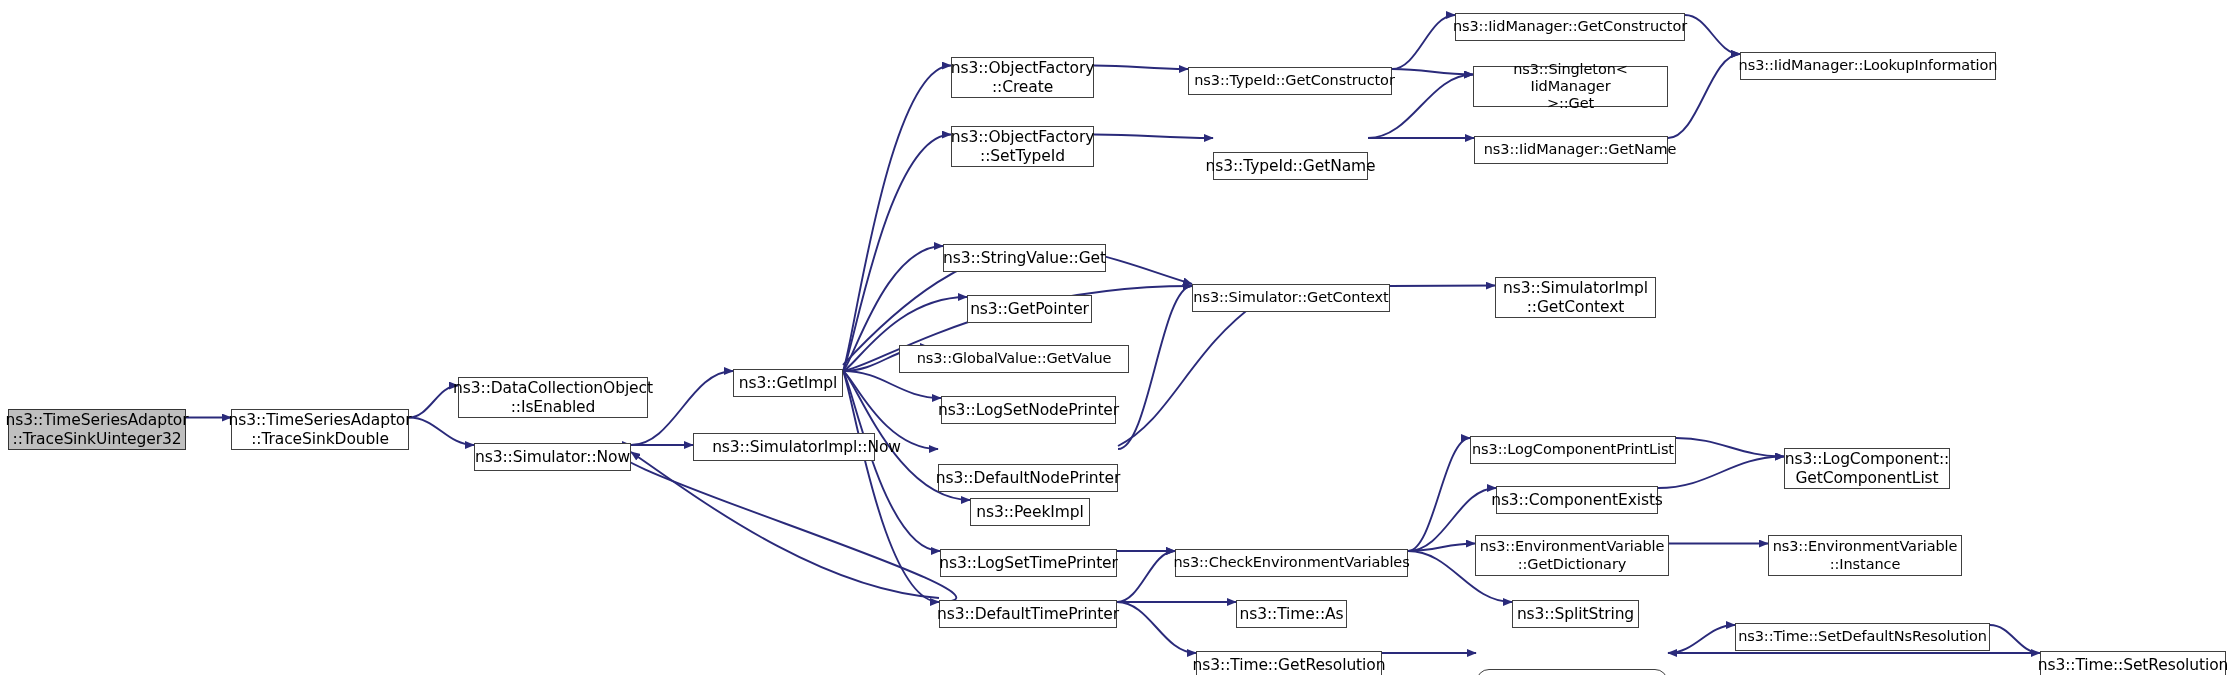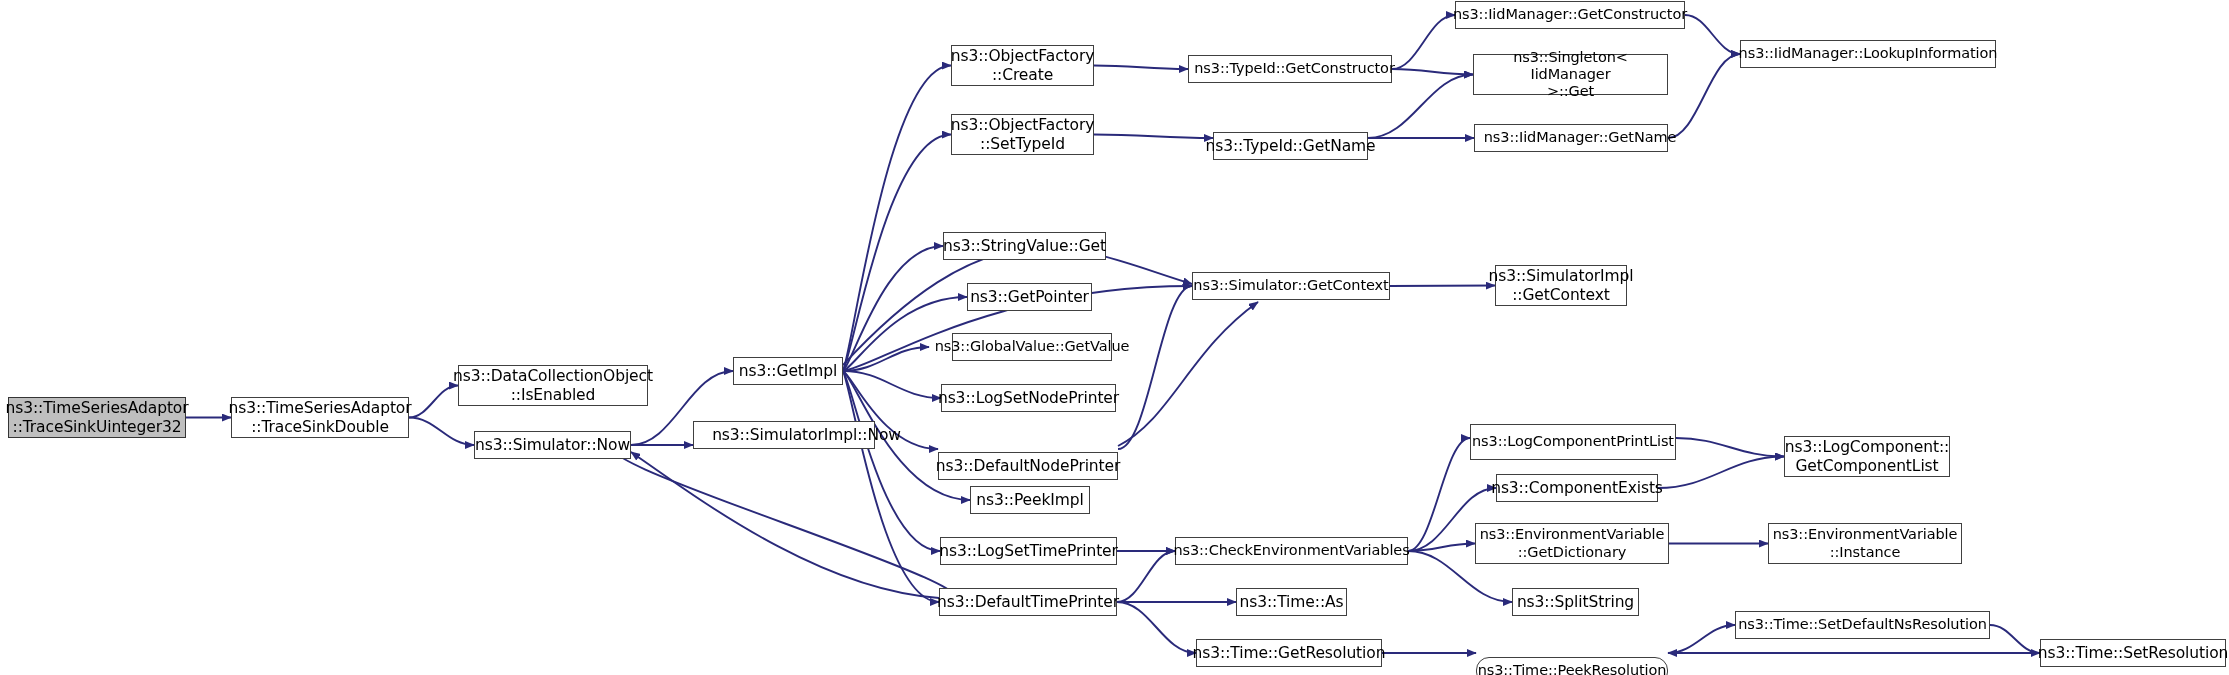--- a/index.html
+++ b/index.html
@@ -14,20 +14,21 @@
     color:#000000;
     display:flex;
     align-items:center;
     justify-content:center;
     text-align:center;
     line-height:1.18;
     font-size:15.5px;
     letter-spacing:-0.1px;
     white-space:pre-line;
     padding:0 3px;
+    margin-top:12px;
   }
   .node.highlight{background:#bfbfbf;border-color:#353535;}
   .node.small{font-size:14.5px;}
 </style>
 </head>
 <body>
 
 <div id="canvas">
   <svg class="edges" viewBox="0 0 2229 675">
     <defs>
@@ -92,39 +93,39 @@
 ::IsEnabled</span></div>
       <div class="node" style="left: 474px; top: 431px; width: 157px; height: 28px;"><span>ns3::Simulator::Now</span></div>
       <div class="node" style="left: 733px; top: 357px; width: 110px; height: 28px;"><span>ns3::GetImpl</span></div>
       <div class="node" style="left: 693px; top: 421px; width: 182px; height: 28px; padding-left: 48px;"><span>ns3::SimulatorImpl::Now</span></div>
       <div class="node" style="left: 951px; top: 45px; width: 143px; height: 41px;"><span>ns3::ObjectFactory
 ::Create</span></div>
       <div class="node" style="left: 951px; top: 114px; width: 143px; height: 41px;"><span>ns3::ObjectFactory
 ::SetTypeId</span></div>
       <div class="node" style="left: 943px; top: 232px; width: 163px; height: 28px;"><span>ns3::StringValue::Get</span></div>
       <div class="node" style="left: 967px; top: 283px; width: 125px; height: 28px;"><span>ns3::GetPointer</span></div>
-      <div class="node small" style="left: 952px; top: 333px; width: 160px; height: 28px;"><span>ns3::GlobalValue::GetValue</span></div>
+      <div class="node small" style="left: 899px; top: 333px; width: 230px; height: 28px;"><span>ns3::GlobalValue::GetValue</span></div>
       <div class="node" style="left: 941px; top: 384px; width: 175px; height: 28px;"><span>ns3::LogSetNodePrinter</span></div>
       <div class="node" style="left: 938px; top: 452px; width: 180px; height: 28px;"><span>ns3::DefaultNodePrinter</span></div>
       <div class="node" style="left: 970px; top: 486px; width: 120px; height: 28px;"><span>ns3::PeekImpl</span></div>
       <div class="node" style="left: 940px; top: 537px; width: 177px; height: 28px;"><span>ns3::LogSetTimePrinter</span></div>
       <div class="node" style="left: 939px; top: 588px; width: 178px; height: 28px;"><span>ns3::DefaultTimePrinter</span></div>
       <div class="node small" style="left: 1188px; top: 55px; width: 204px; height: 28px; padding-left: 12px;"><span>ns3::TypeId::GetConstructor</span></div>
-      <div class="node" style="left: 1213px; top: 132px; width: 155px; height: 28px;"><span>ns3::TypeId::GetName</span></div>
+      <div class="node" style="left: 1213px; top: 140px; width: 155px; height: 28px;"><span>ns3::TypeId::GetName</span></div>
       <div class="node small" style="left: 1192px; top: 272px; width: 198px; height: 28px;"><span>ns3::Simulator::GetContext</span></div>
       <div class="node small" style="left: 1175px; top: 537px; width: 233px; height: 28px;"><span>ns3::CheckEnvironmentVariables</span></div>
       <div class="node" style="left: 1236px; top: 588px; width: 111px; height: 28px;"><span>ns3::Time::As</span></div>
       <div class="node" style="left: 1196px; top: 639px; width: 186px; height: 28px;"><span>ns3::Time::GetResolution</span></div>
       <div class="node small" style="left: 1455px; top: 1px; width: 230px; height: 28px;"><span>ns3::IidManager::GetConstructor</span></div>
       <div class="node small" style="left: 1473px; top: 54px; width: 195px; height: 41px;"><span>ns3::Singleton&lt; IidManager
 &gt;::Get</span></div>
       <div class="node small" style="left: 1474px; top: 124px; width: 194px; height: 28px; padding-left: 21px;"><span>ns3::IidManager::GetName</span></div>
-      <div class="node" style="left: 1495px; top: 265px; width: 132px; height: 41px; text-align: center;"><span>ns3::SimulatorImpl
+      <div class="node" style="left: 1495px; top: 265px; width: 161px; height: 41px; text-align: center;"><span>ns3::SimulatorImpl
 ::GetContext</span></div>
-      <div class="node small" style="left: 1470px; top: 424px; width: 206px; height: 36px;"><span>ns3::LogComponentPrintList</span></div>
+      <div class="node small" style="left: 1470px; top: 424px; width: 206px; height: 28px;"><span>ns3::LogComponentPrintList</span></div>
       <div class="node" style="left: 1496px; top: 474px; width: 162px; height: 28px;"><span>ns3::ComponentExists</span></div>
       <div class="node small" style="left: 1475px; top: 523px; width: 194px; height: 41px;"><span>ns3::EnvironmentVariable
 ::GetDictionary</span></div>
       <div class="node" style="left: 1512px; top: 588px; width: 127px; height: 28px;"><span>ns3::SplitString</span></div>
       <div class="node small" style="left: 1476px; top: 657px; width: 192px; height: 28px; border-radius: 13px;"><span>ns3::Time::PeekResolution</span></div>
       <div class="node small" style="left: 1740px; top: 40px; width: 256px; height: 28px;"><span>ns3::IidManager::LookupInformation</span></div>
       <div class="node" style="left: 1784px; top: 436px; width: 166px; height: 41px;"><span>ns3::LogComponent::
 GetComponentList</span></div>
       <div class="node small" style="left: 1768px; top: 523px; width: 194px; height: 41px;"><span>ns3::EnvironmentVariable
 ::Instance</span></div>

